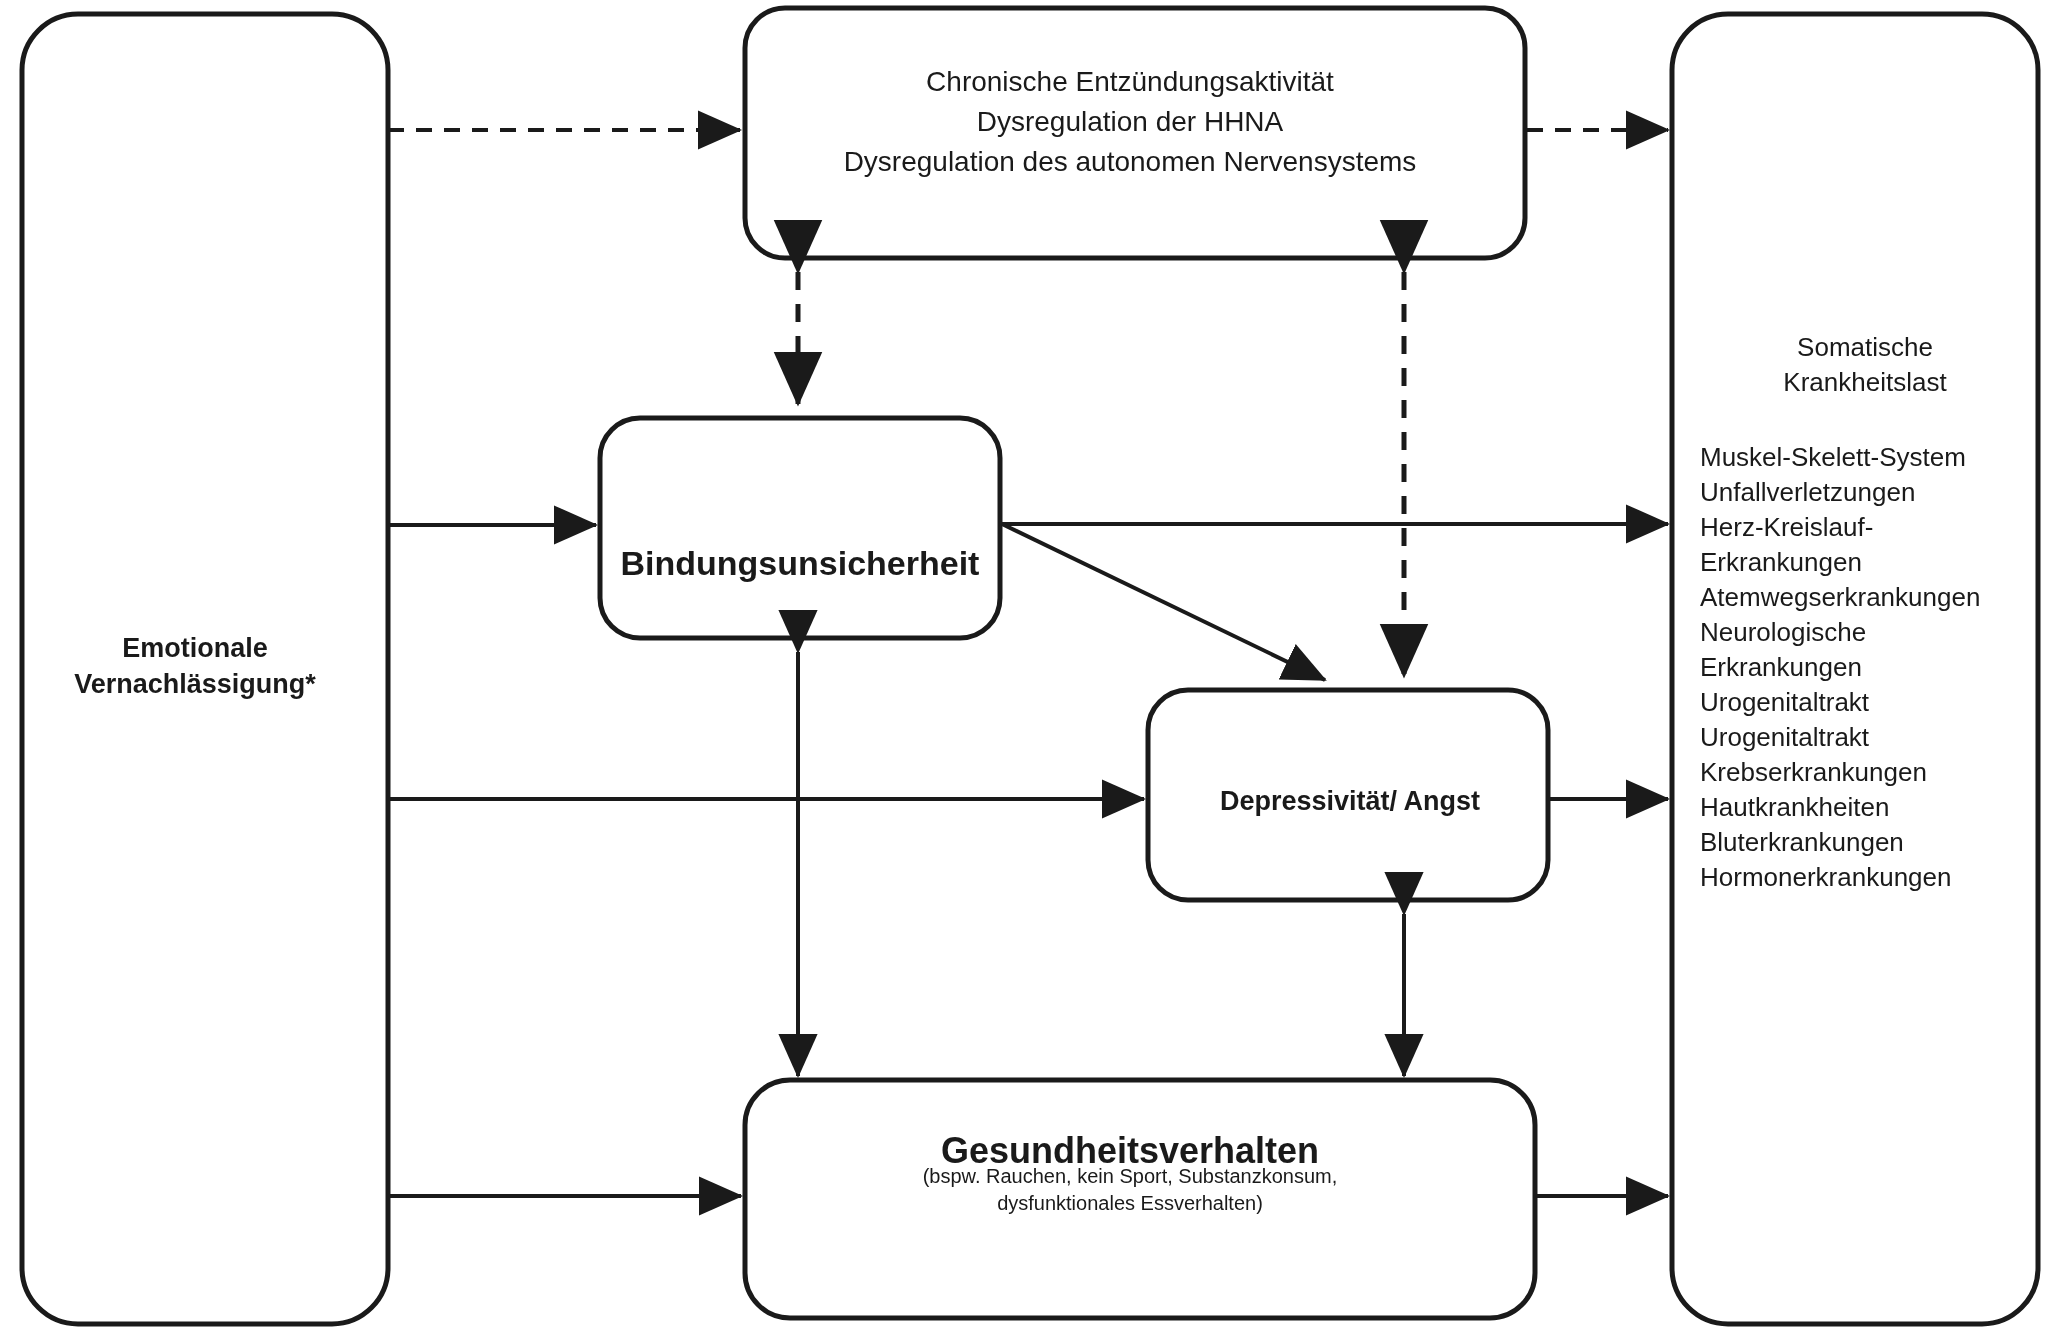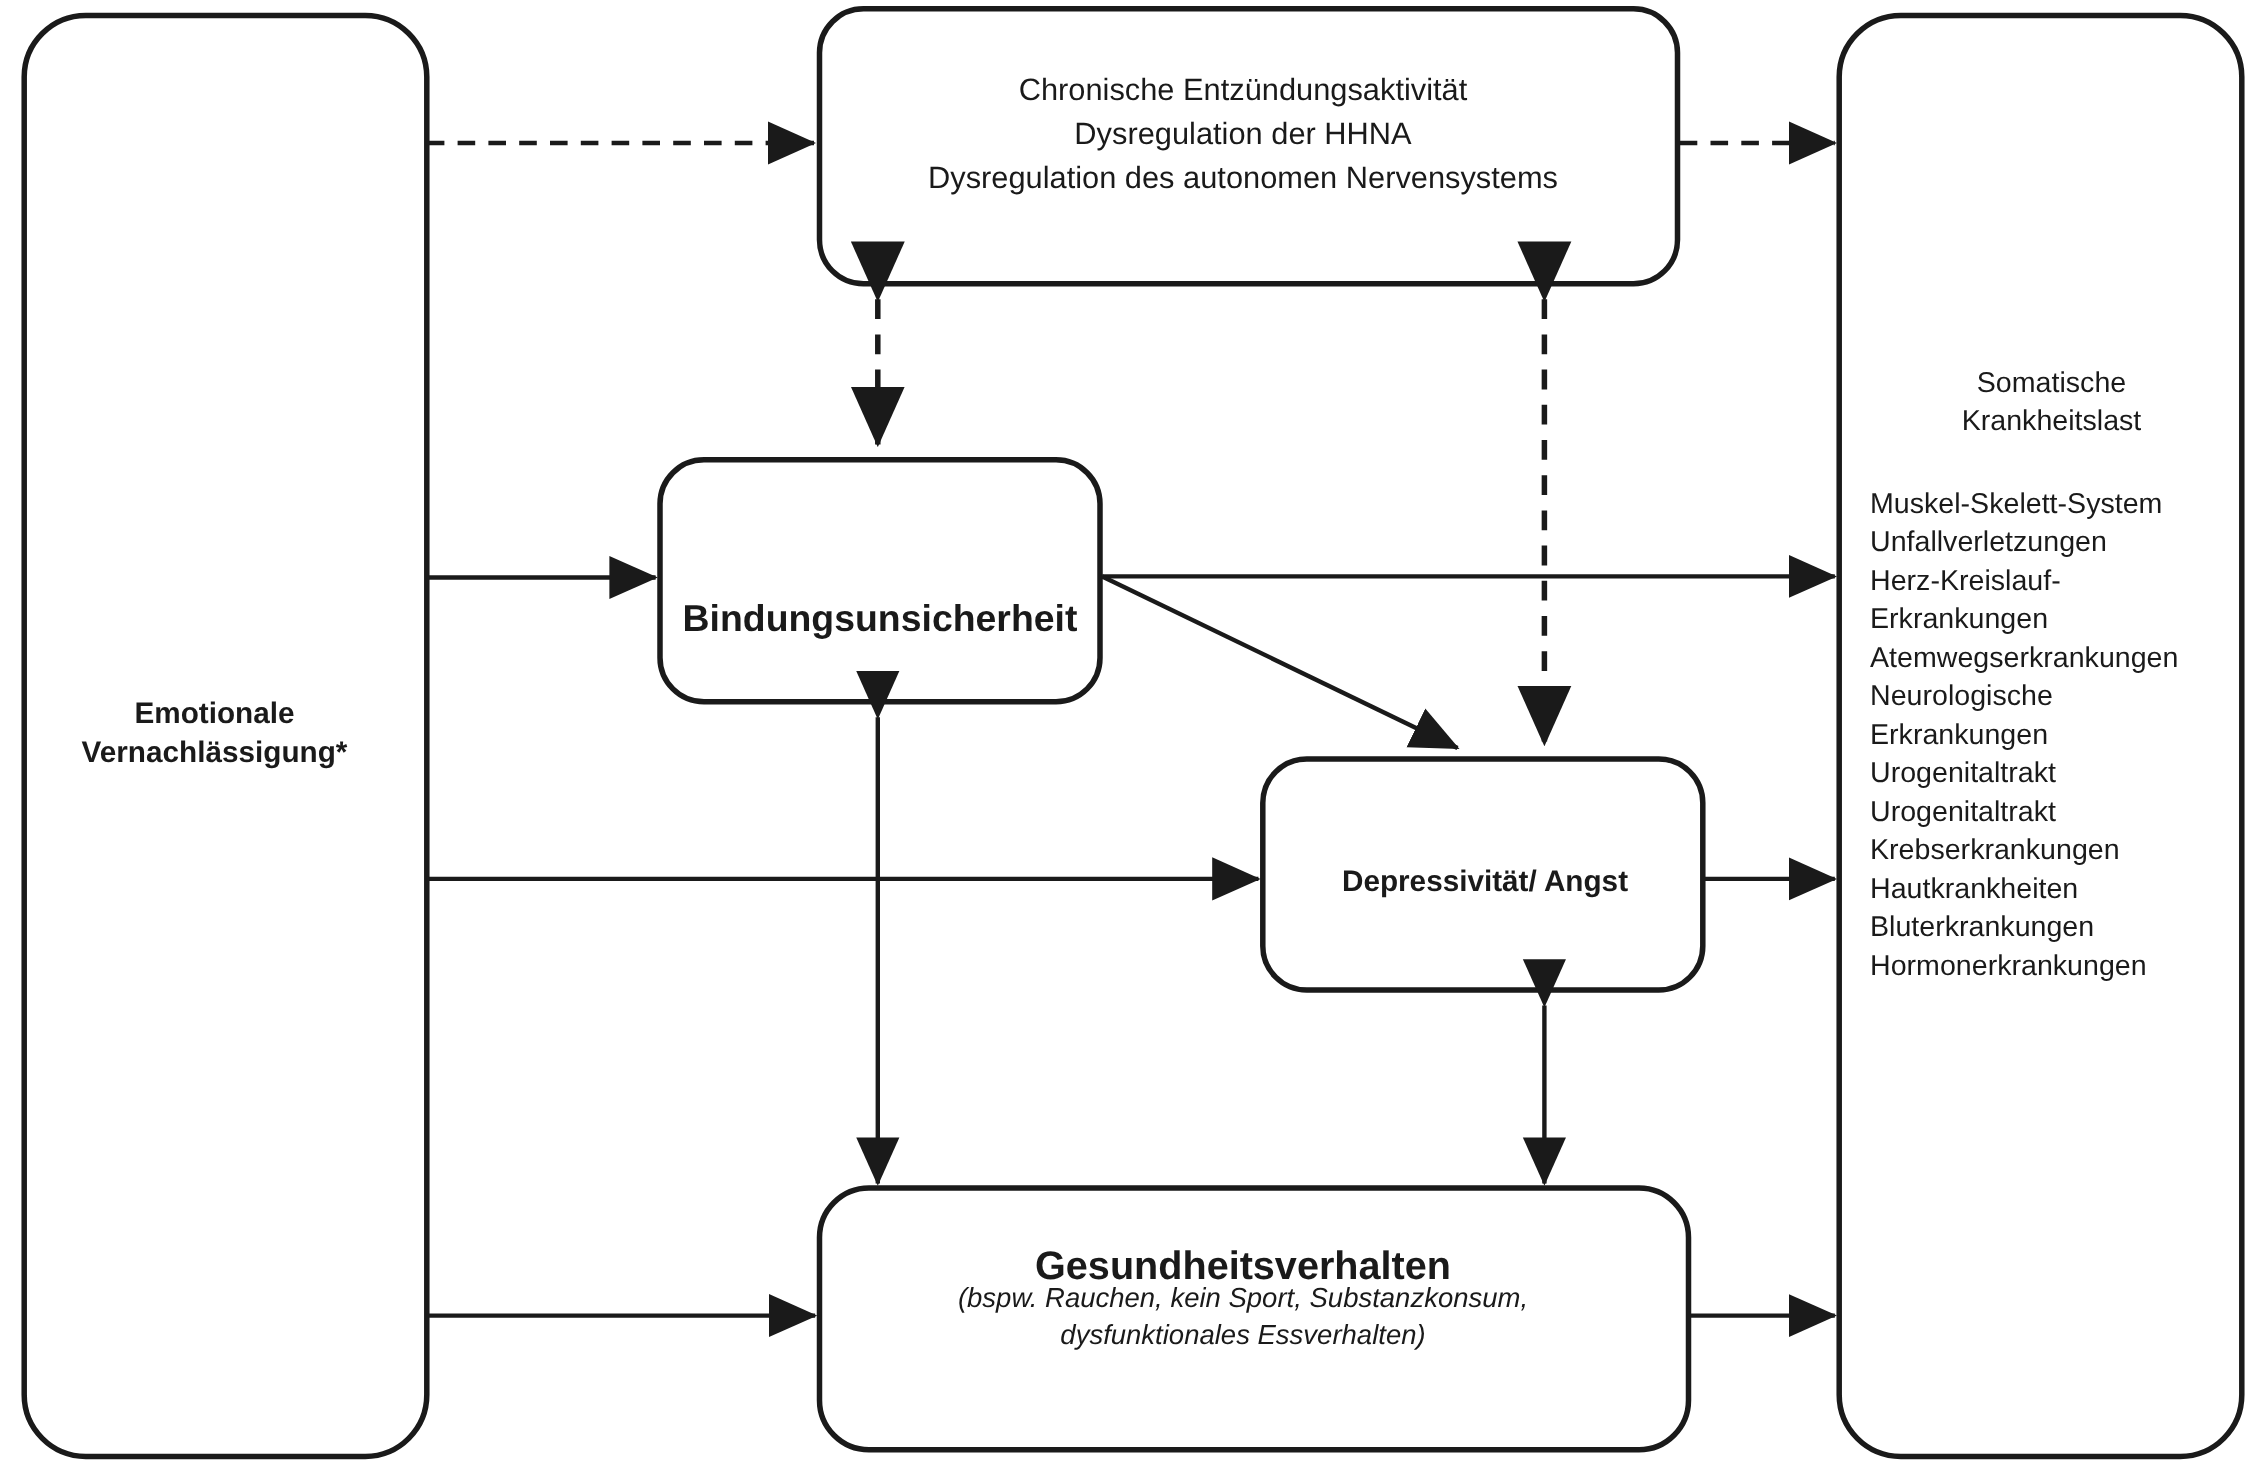--- a/index.html
+++ b/index.html
@@ -64,24 +64,23 @@
     left: 770px;
     top: 1127px;
     width: 720px;
     font-size: 36px;
     font-weight: bold;
   }
   .lbl-gesund-sub {
     left: 770px;
     top: 1163px;
     width: 720px;
-    font-size: 25px;
+    font-size: 20px;
     font-weight: normal;
     line-height: 1.36;
-    font-style: italic;
   }
   .som-title {
     position: absolute;
     left: 1690px;
     top: 330px;
     width: 350px;
     text-align: center;
     font-size: 26px;
     font-weight: normal;
     color: #1a1a1a;

